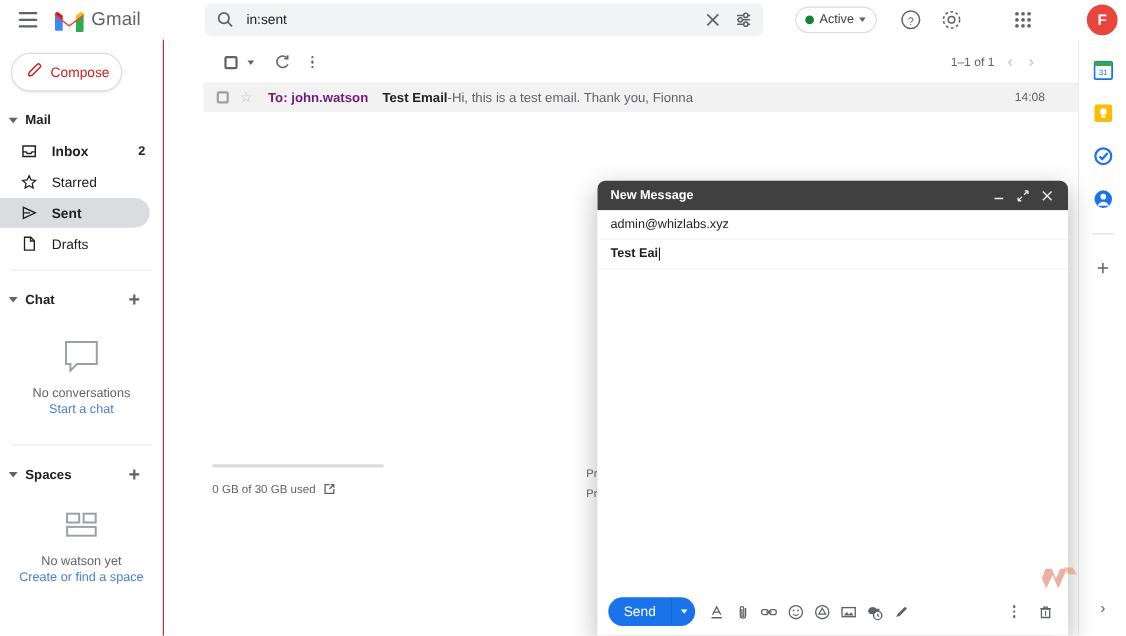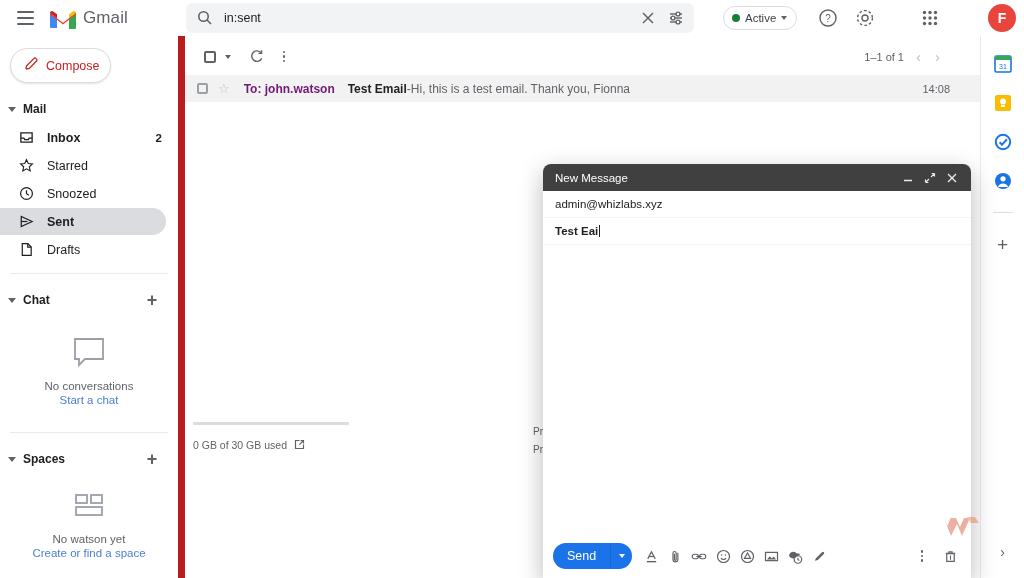--- a/index.html
+++ b/index.html
@@ -72,22 +72,22 @@
     display:flex; align-items:center; gap: 7px;
     padding-left: 14px;
     box-shadow: 0 1px 3px rgba(0,0,0,0.12);
     z-index: 60;
   }
   .wz-word { font-size: 14.5px; letter-spacing: 2px; color: #3c3c3c; }
 
   
   .sidebar {
     position: absolute; left: 0; top: 36px;
-    width: 185px; height: 542px;
-    background: #fff; border-right: 7px solid #b91c1c;
+    width: 149px; height: 542px;
+    background: #fff; border-right: 1px solid #b91c1c;
     overflow: hidden;
   }
   .compose-btn {
     margin: 12px 0 0 10px; width: 101px; height: 35px;
     border: 1px solid #dadce0; border-radius: 18px;
     display: flex; align-items: center; gap: 7px; padding-left: 13px;
     background: #fff; cursor: pointer;
     box-shadow: 0 1px 2px rgba(60,64,67,0.15);
   }
   .compose-label { font-size: 12.5px; color: #c5221f; }
@@ -172,21 +172,21 @@
     position: absolute; left: 543px; top: 164px;
     width: 428px; height: 414px;
     background: #fff; border-radius: 8px 8px 0 0;
     box-shadow: 0 8px 24px rgba(0,0,0,0.28);
     z-index: 40; display: flex; flex-direction: column;
     overflow: hidden;
   }
   .cmp-head {
     height: 27px; background: #404040; color: #fff;
     display: flex; align-items: center; padding: 0 8px 0 12px;
-    font-size: 11.5px; font-weight: normal;
+    font-size: 11.5px; font-weight: bold;
   }
   .cmp-head-title { flex: 1; }
   .cmp-ctl { width: 22px; height: 20px; display:flex;align-items:center;justify-content:center;cursor:pointer;color:#e8eaed; }
   .cmp-field {
     height: 27px; border-bottom: 1px solid #f1f3f4;
     display: flex; align-items: center; padding: 0 12px;
     font-size: 11.5px; color: #202124;
   }
   .cmp-field .val { white-space: nowrap; }
   .cmp-subject { font-weight: bold; }
@@ -335,29 +335,20 @@
 
     <div class="nav-item">
       <span class="nav-ico">
         <svg width="15" height="15" viewBox="0 0 16 16">
             <path d="M8 1.8l1.9 4.1 4.4.5-3.3 3 .95 4.4L8 11.5l-3.95 2.3.95-4.4-3.3-3 4.4-.5z" fill="none" stroke="#202124" stroke-width="1.2"></path>
           </svg>
       </span>
       <span class="nav-label">Starred</span>
     </div>
 
-    <div class="nav-item">
-      <span class="nav-ico">
-        <svg width="15" height="15" viewBox="0 0 16 16">
-            <circle cx="8" cy="8" r="6.3" fill="none" stroke="#202124" stroke-width="1.3"></circle>
-            <path d="M8 4.4V8.2l2.6 1.6" fill="none" stroke="#202124" stroke-width="1.3"></path>
-          </svg>
-      </span>
-      <span class="nav-label">Snoozed</span>
-    </div>
 
     <div class="nav-item active">
       <span class="nav-ico">
         <svg width="15" height="15" viewBox="0 0 16 16">
             <path d="M2.4 2.6v10.8L14 8z" fill="none" stroke="#202124" stroke-width="1.3"></path>
             <path d="M2.4 8H9" stroke="#202124" stroke-width="1.3"></path>
           </svg>
       </span>
       <span class="nav-label">Sent</span>
     </div>

